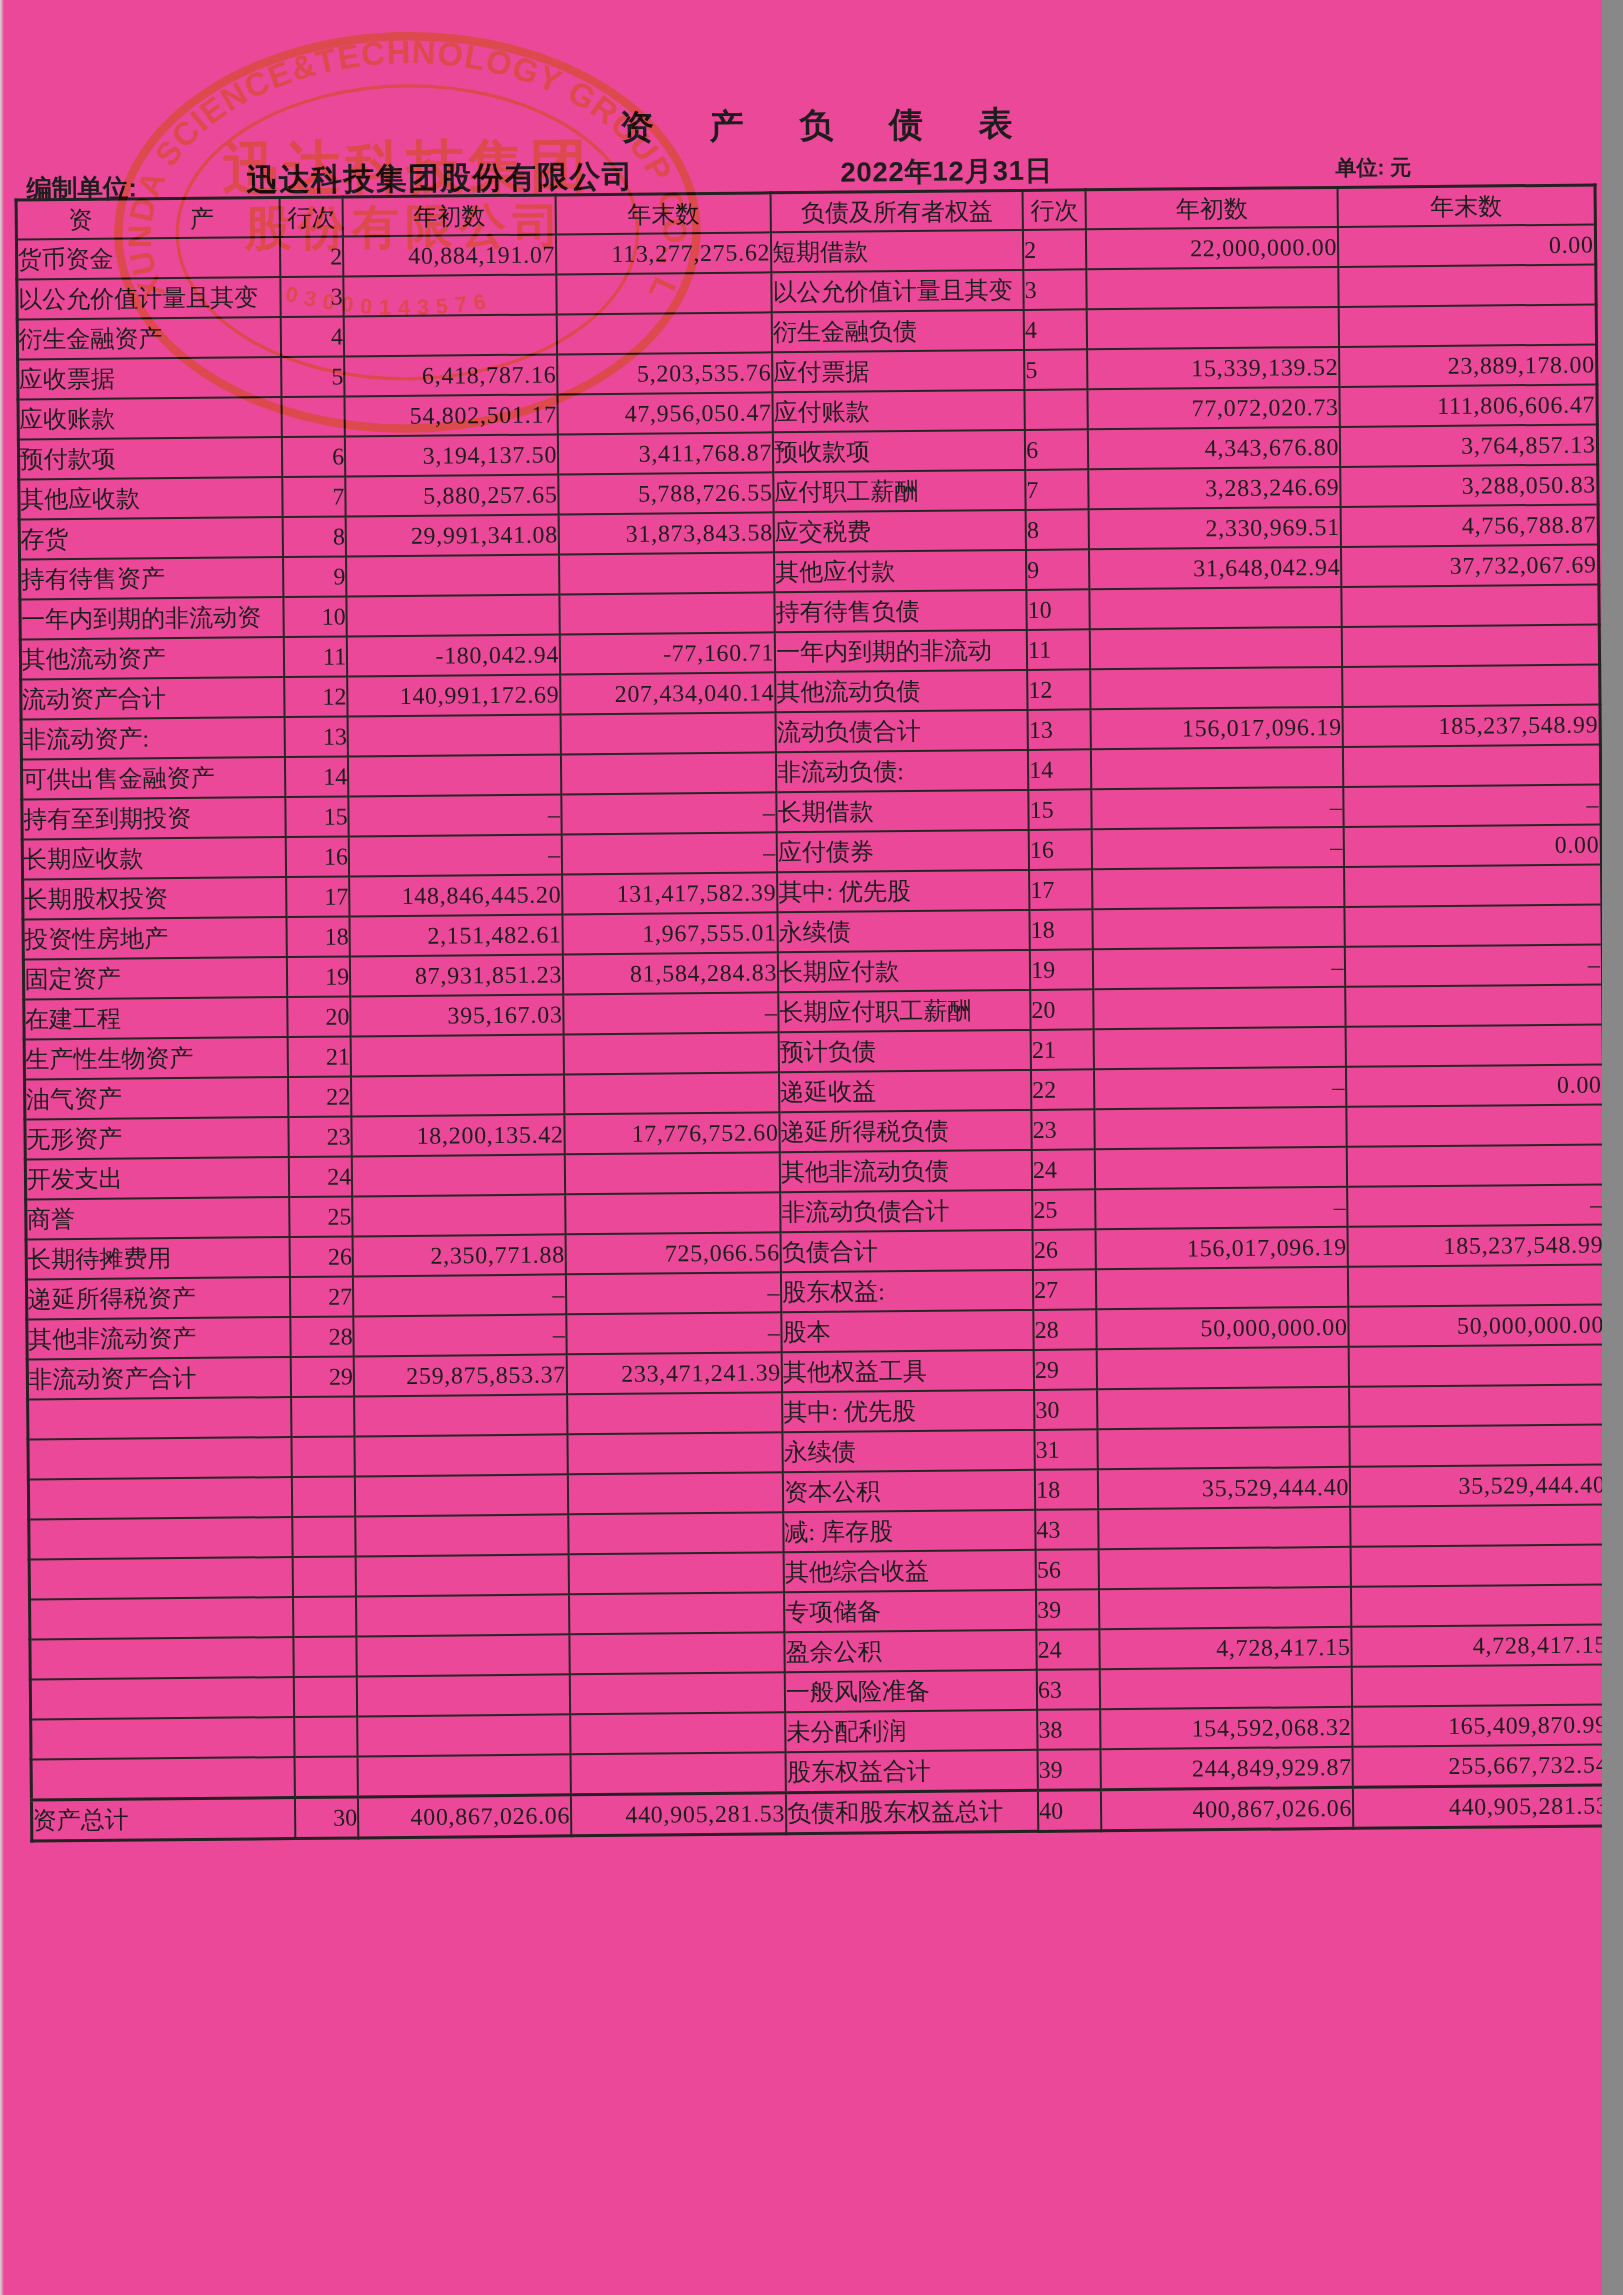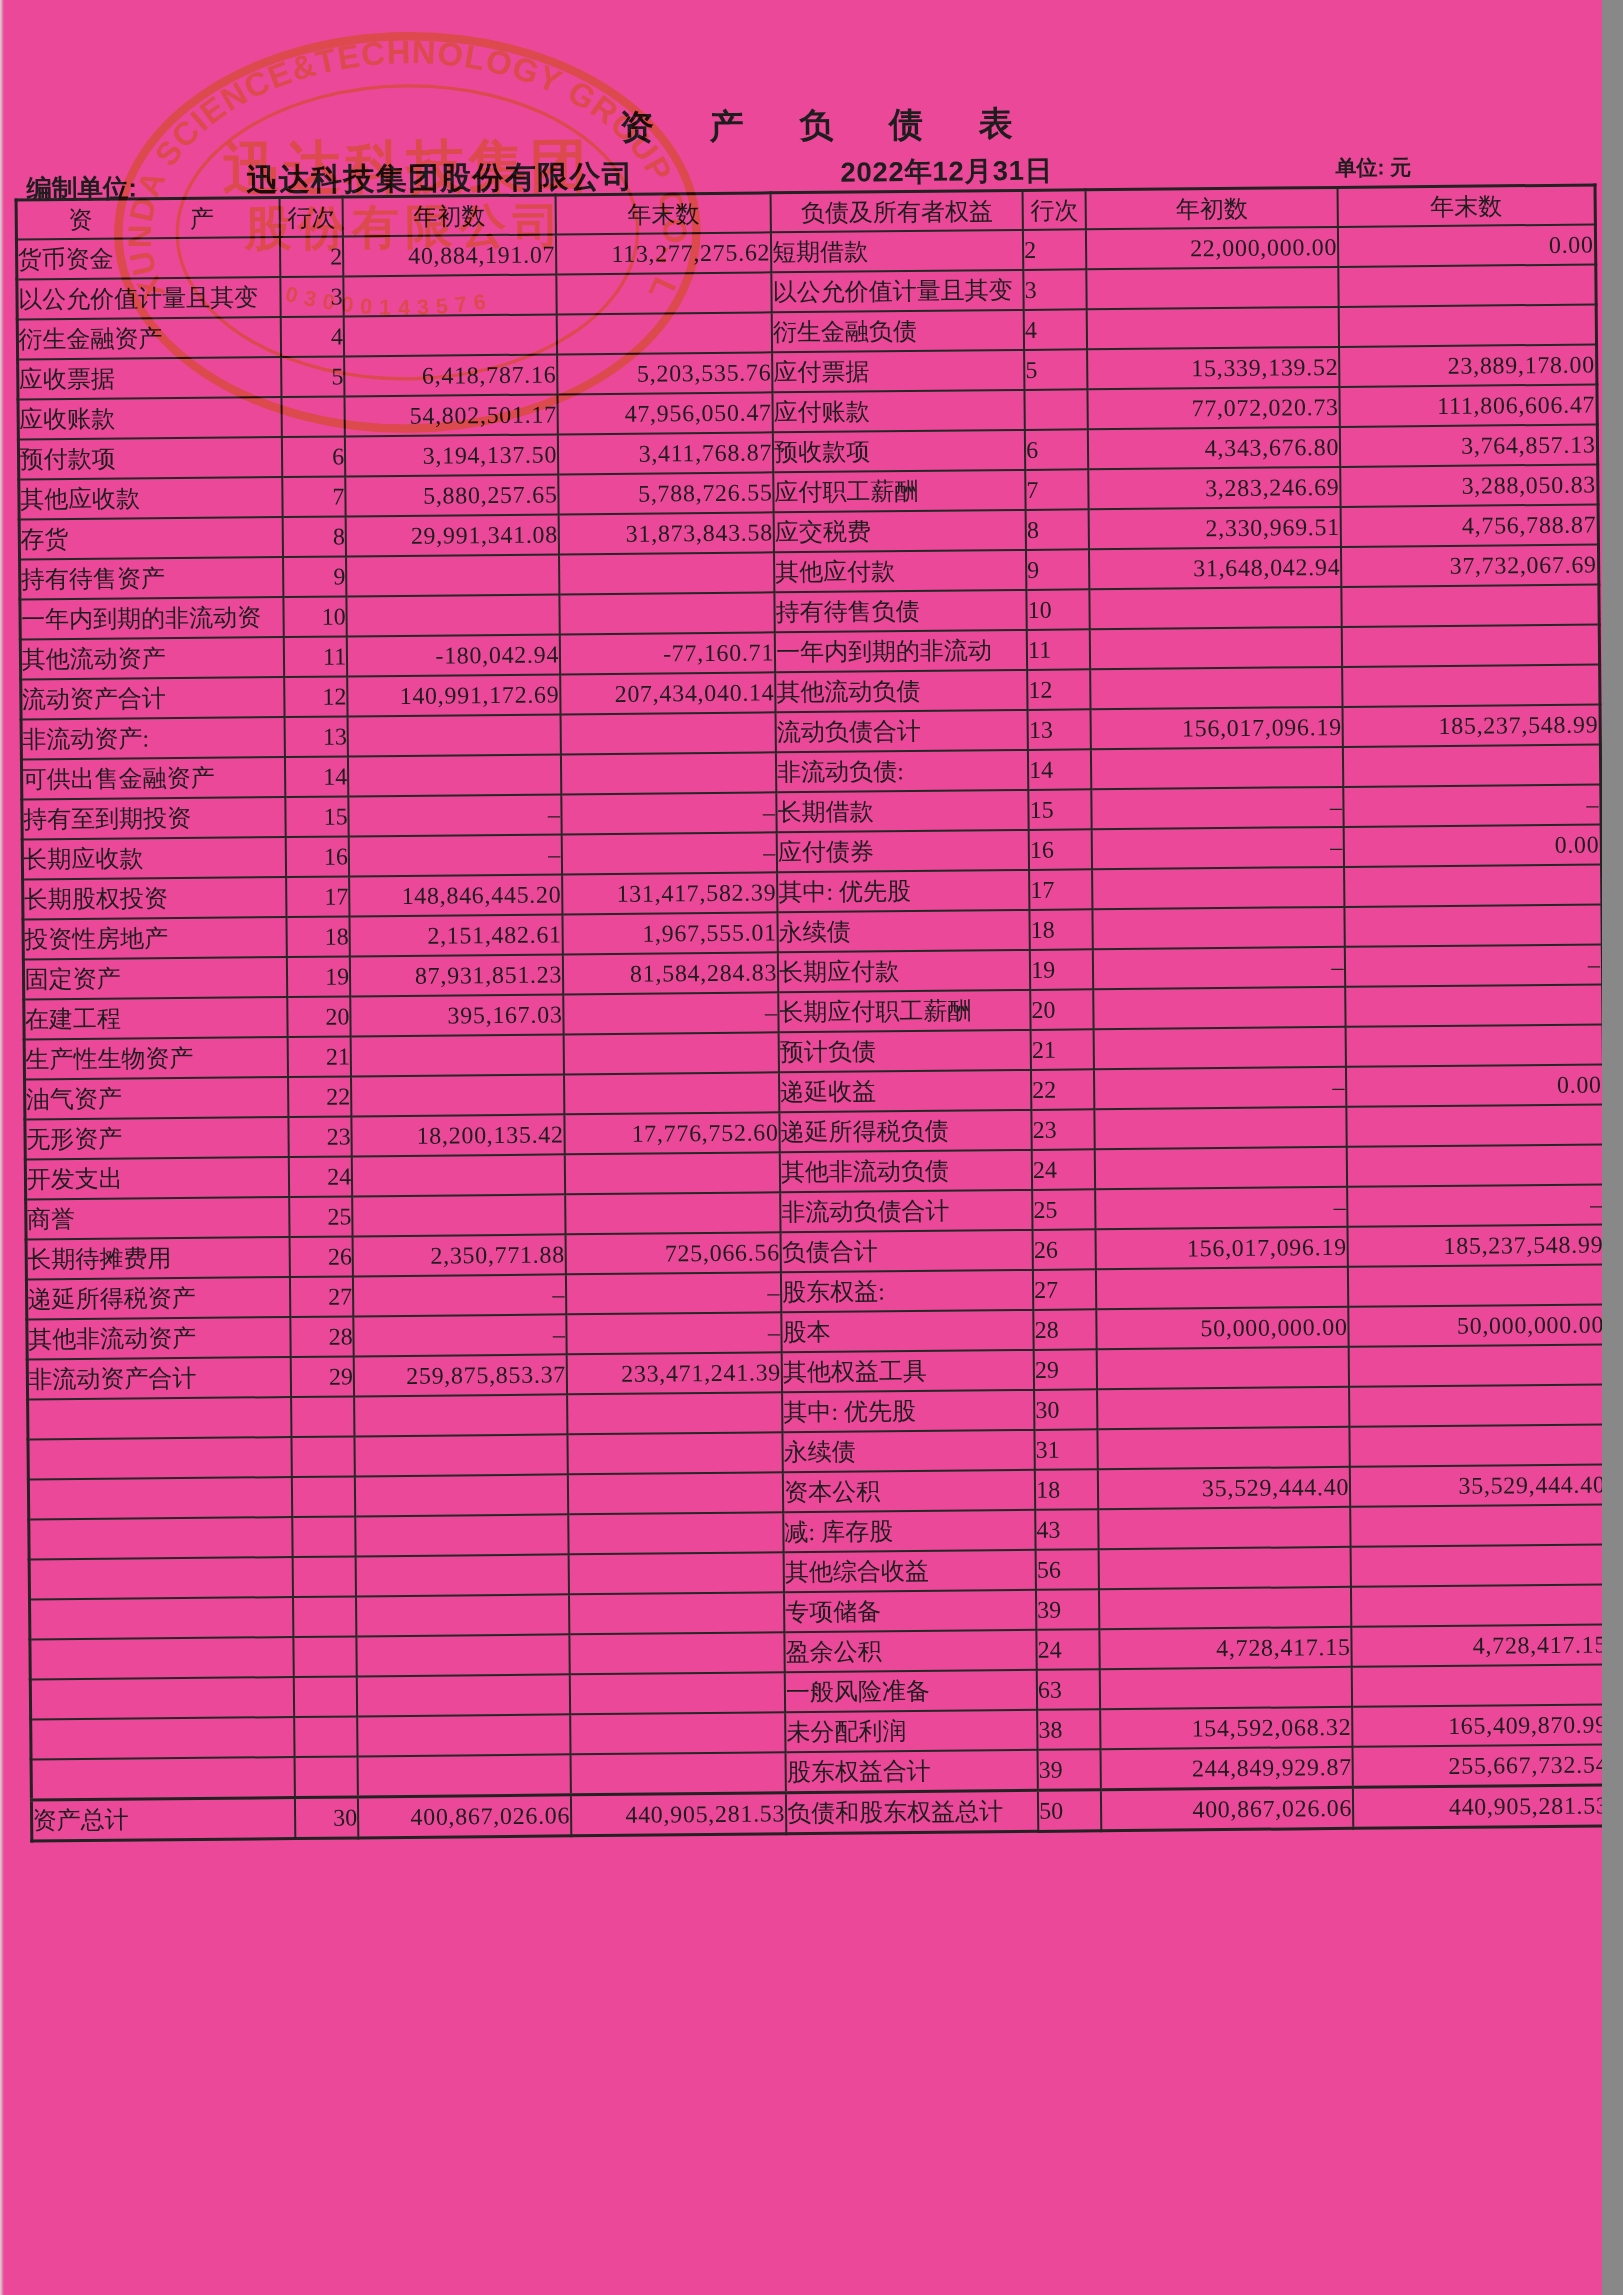--- a/index.html
+++ b/index.html
@@ -505,21 +505,21 @@
             <td class="rnoR">39</td>
             <td class="num">244,849,929.87</td>
             <td class="num">255,667,732.54</td>
           </tr>
           <tr class="total">
             <td class="lbl">资产总计</td>
             <td class="rnoL">30</td>
             <td class="num">400,867,026.06</td>
             <td class="num">440,905,281.53</td>
             <td class="lblR">负债和股东权益总计</td>
-            <td class="rnoR">50</td>
+            <td class="rnoR">40</td>
             <td class="num">400,867,026.06</td>
             <td class="num">440,905,281.53</td>
           </tr>
         </tbody>
     </table>
 
     <svg class="stamp" viewBox="0 0 970 650" xmlns="http://www.w3.org/2000/svg">
       <defs>
         <path id="ringPath" d="M 115 412 A 392 262 0 1 1 855 412" fill="none"></path>
         <path id="serialPath" d="M 288 422 Q 490 478 728 414" fill="none"></path>

